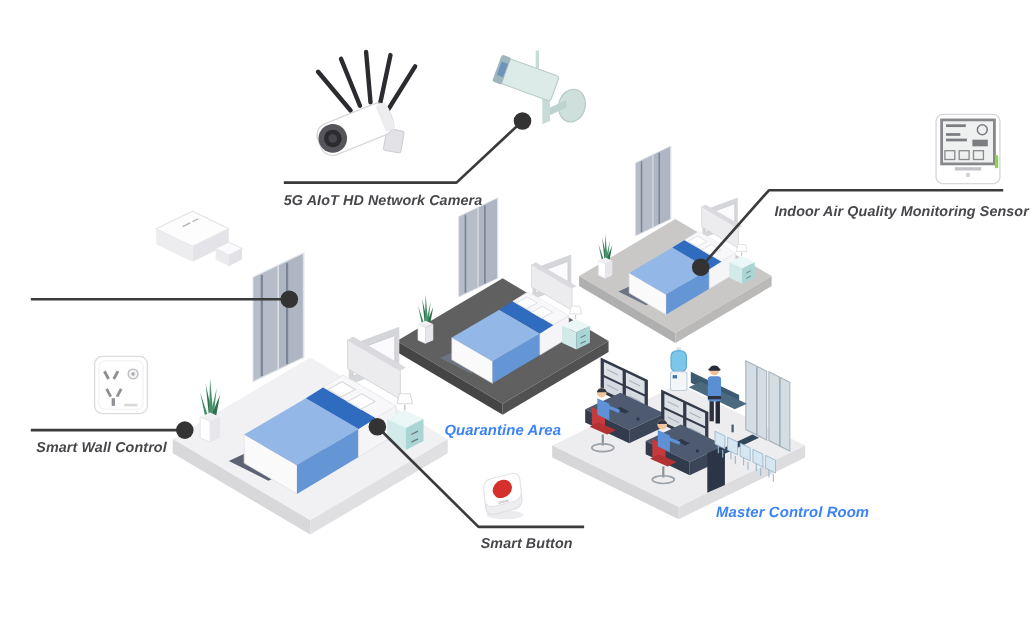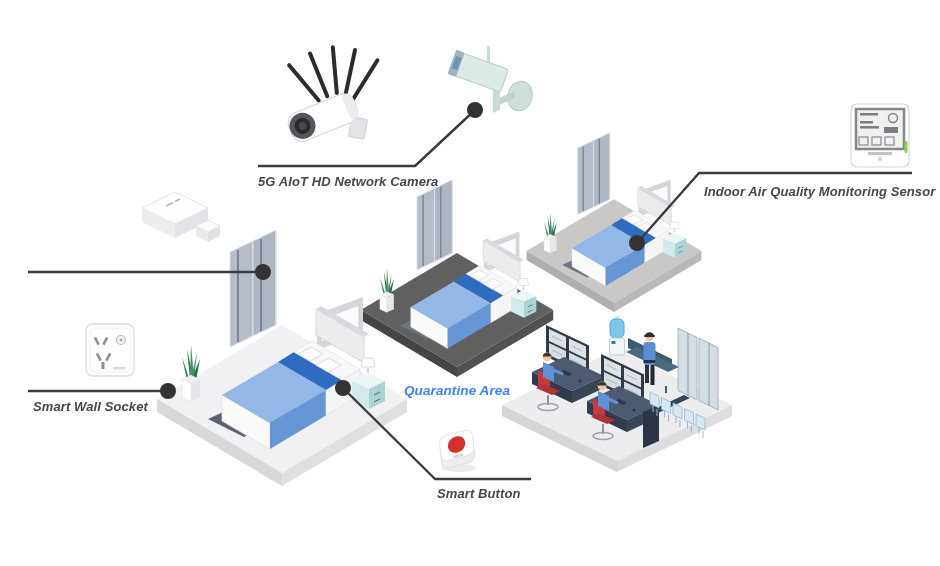--- a/index.html
+++ b/index.html
@@ -289,16 +289,17 @@
       <rect x="-17" y="-10" width="34" height="27" rx="7" fill="#eeeef1" stroke="#dedee2" stroke-width="1"></rect>
       <rect x="-17" y="-15" width="34" height="25" rx="7" fill="#ffffff" stroke="#e4e4e8" stroke-width="1"></rect>
       <ellipse cx="0" cy="-3.5" rx="9" ry="8" fill="#d5302c"></ellipse>
       <rect x="-5" y="7" width="10" height="2" fill="#d4d4d8"></rect>
     </g>
   </g>
 </svg>
 
 <div class="lbl" style="left:258px;top:174px">5G AIoT HD Network Camera</div>
 <div class="lbl" style="left:704px;top:184px">Indoor Air Quality Monitoring Sensor</div>
-<div class="lbl" style="left:33px;top:399px">Smart Wall Socket</div>
+<div class="lbl" style="left:33px;top:399px">Smart Wall Control</div>
 <div class="lbl" style="left:437px;top:486px">Smart Button</div>
 <div class="lbl bold" style="left:404px;top:383px">Quarantine Area</div>
+<div class="lbl bold" style="left:651px;top:458px">Master Control Room</div>
 </div>
 
 </body></html>

